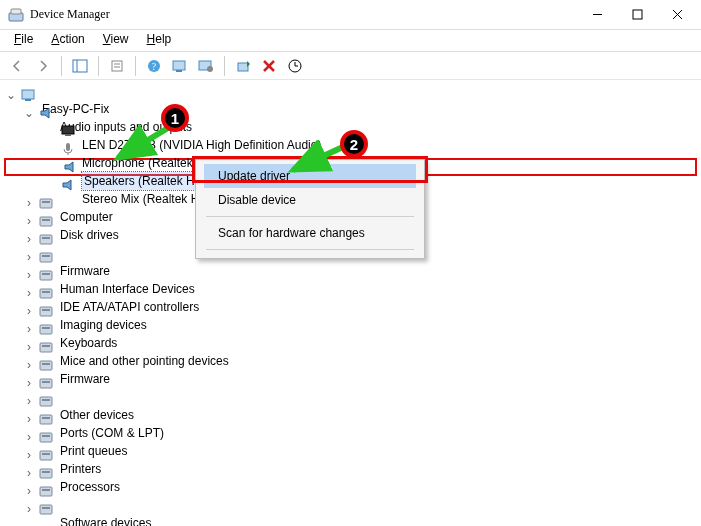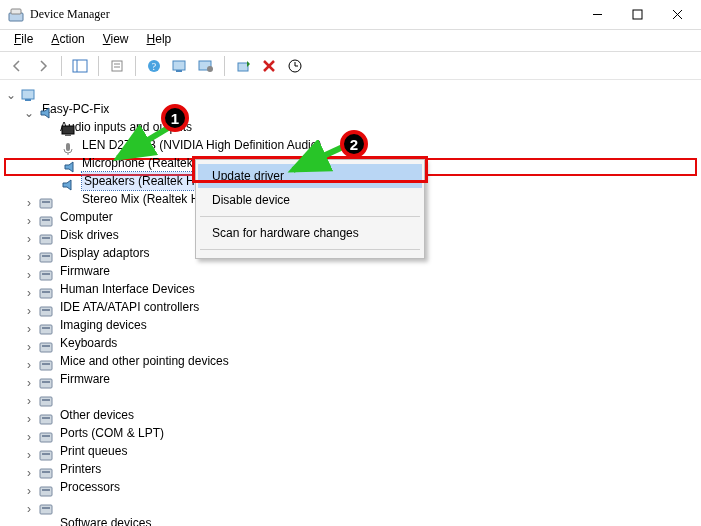--- a/index.html
+++ b/index.html
@@ -83,21 +83,21 @@
   .red-box { border: 2px solid #e40808; }
   
   .ctxmenu {
     position: absolute;
     left: 195px;
     top: 159px;
     width: 230px;
     background: #f5f5f5;
     border: 1px solid #bdbdbd;
     box-shadow: 3px 3px 4px rgba(0,0,0,.25);
-    padding: 4px 2px;
+    padding: 4px 8px;
     z-index: 10;
   }
   .ctx-outline {
     position:absolute;
     left: 192px;
     top: 156px;
     width: 236px;
     height: 27px;
     border: 3px solid #e40808;
     z-index: 12;
@@ -337,21 +337,20 @@
       </div>
       <div class="node">
         <span class="ind"></span>
         <span class="twisty">›</span>
         <span class="icon16">
           <svg width="16" height="16">
             <rect x="2" y="4" width="12" height="9" rx="1" fill="#cfd8e0" stroke="#7a8aa0"></rect>
             <rect x="4" y="6" width="8" height="2" fill="#7a8aa0"></rect>
           </svg>
         </span>
-        <span class="label">Display adaptors</span>
       </div>
       <div class="node">
         <span class="ind"></span>
         <span class="twisty">›</span>
         <span class="icon16">
           <svg width="16" height="16">
             <rect x="2" y="4" width="12" height="9" rx="1" fill="#cfd8e0" stroke="#7a8aa0"></rect>
             <rect x="4" y="6" width="8" height="2" fill="#7a8aa0"></rect>
           </svg>
         </span>

